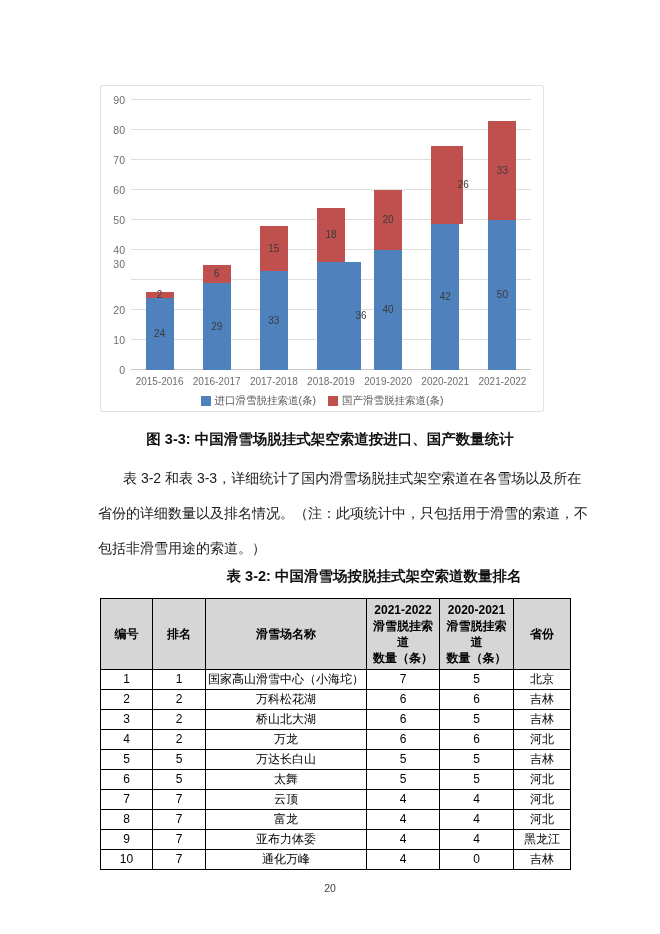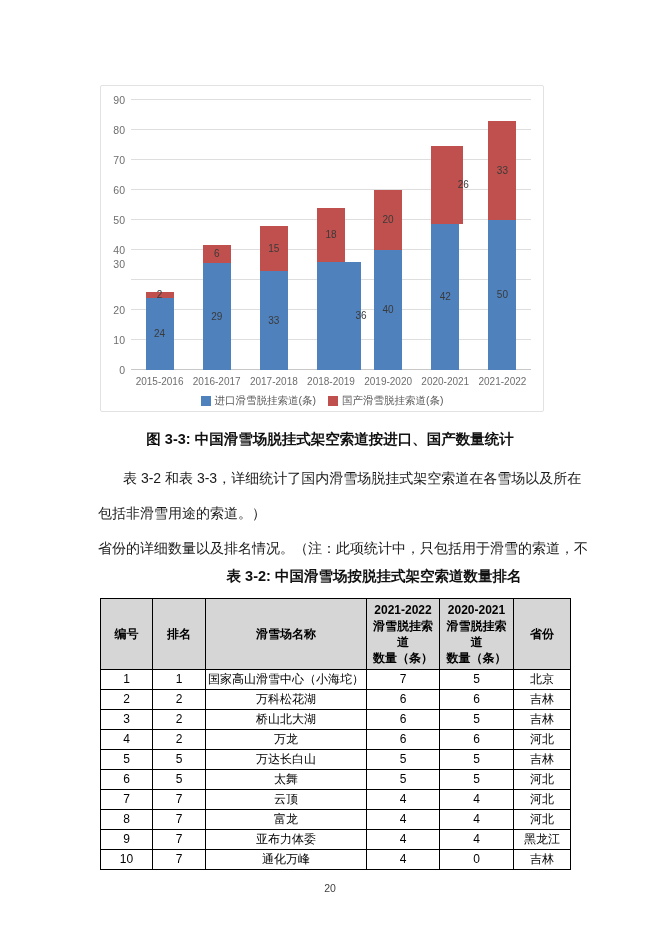--- a/index.html
+++ b/index.html
@@ -82,21 +82,21 @@
       <div class="bars">
           <div class="bar-slot">
             <div class="bar">
               <div class="seg" style="height: 6px; background: rgb(192, 80, 77);">2</div>
               <div class="seg" style="height: 72px; background: rgb(79, 129, 189);">24</div>
             </div>
           </div>
           <div class="bar-slot">
             <div class="bar">
               <div class="seg" style="height: 18px; background: rgb(192, 80, 77);">6</div>
-              <div class="seg" style="height: 107px; background: rgb(79, 129, 189);">29</div>
+              <div class="seg" style="height: 87px; background: rgb(79, 129, 189);">29</div>
             </div>
           </div>
           <div class="bar-slot">
             <div class="bar">
               <div class="seg" style="height: 45px; background: rgb(192, 80, 77);">15</div>
               <div class="seg" style="height: 99px; background: rgb(79, 129, 189);">33</div>
             </div>
           </div>
           <div class="bar-slot">
             <div class="bar">
@@ -162,22 +162,22 @@
       <div class="ytick" style="top: 98px;">60</div>
       <div class="ytick" style="top: 68px;">70</div>
       <div class="ytick" style="top: 38px;">80</div>
       <div class="ytick" style="top: 8px;">90</div>
     </div>
 
   <div class="fig-caption">图 3-3: 中国滑雪场脱挂式架空索道按进口、国产数量统计</div>
 
   <div class="paragraph">
     <div class="line indent">表 3-2 和表 3-3，详细统计了国内滑雪场脱挂式架空索道在各雪场以及所在</div>
+    <div class="line">省份的详细数量以及排名情况。（注：此项统计中，只包括用于滑雪的索道，不</div>
     <div class="line">包括非滑雪用途的索道。）</div>
-    <div class="line">省份的详细数量以及排名情况。（注：此项统计中，只包括用于滑雪的索道，不</div>
   </div>
 
   <div class="tbl-caption">表 3-2: 中国滑雪场按脱挂式架空索道数量排名</div>
 
   <table class="ranking">
       <colgroup>
         <col style="width: 52px;">
         <col style="width: 53px;">
         <col style="width: 150px;">
         <col style="width: 73px;">

